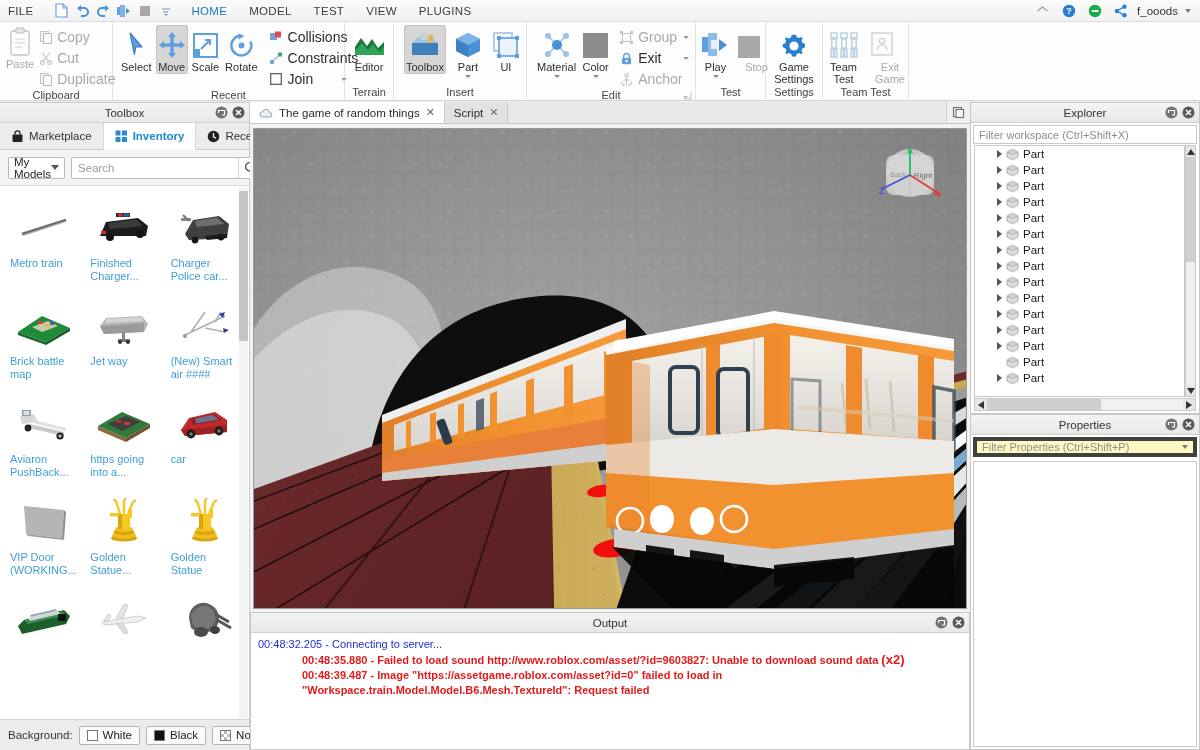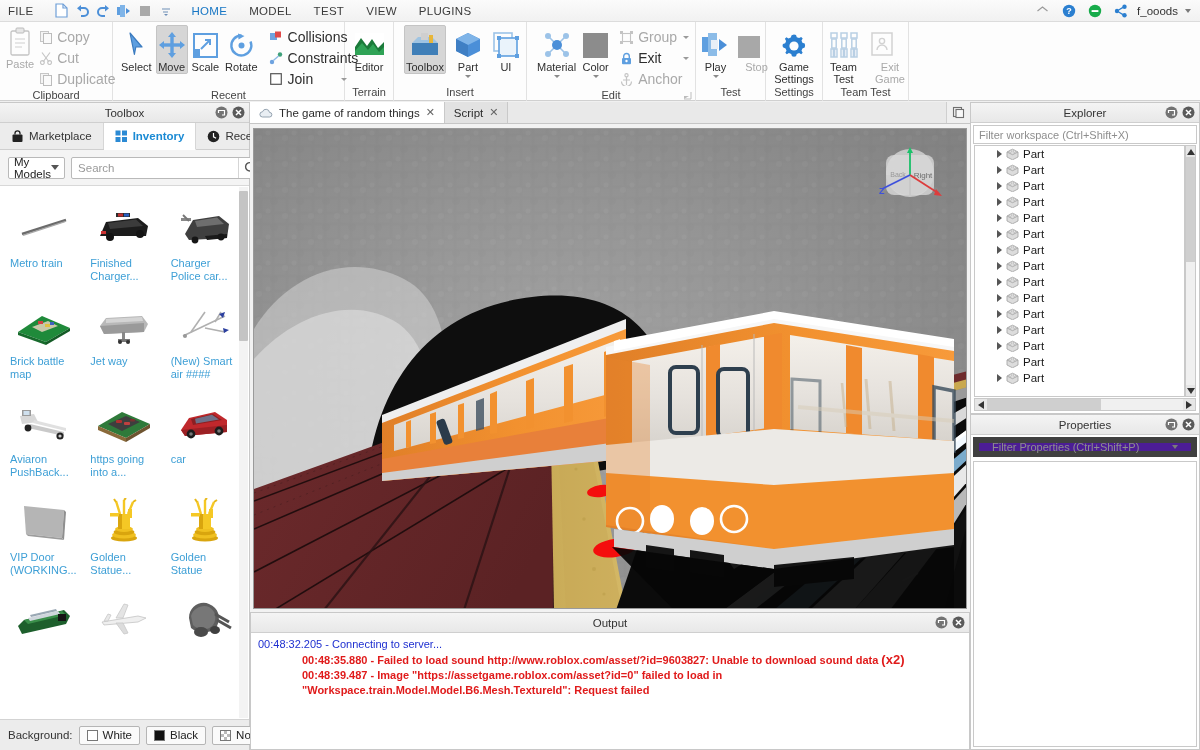--- a/index.html
+++ b/index.html
@@ -140,21 +140,21 @@
   .tnode .tlbl { font-size:11.5px; color:#1a1a1a; }
   .vscroll { position:absolute; right:3px; top:42px; bottom:16px; width:11px; background:#f0f0f0; border:1px solid #c9c9c9;}
   .vscroll .up,.vscroll .dn { height:11px; display:flex;align-items:center;justify-content:center;background:#e6e6e6;}
   .vscroll .grip { position:absolute; left:0;right:0; top:11px; height:105px; background:#cfcfcf;}
   .hscroll { position:absolute; left:3px; right:3px; bottom:2px; height:13px; background:#f0f0f0; border:1px solid #c9c9c9; display:flex;}
   .hscroll .lf,.hscroll .rt { width:12px; display:flex;align-items:center;justify-content:center;background:#e6e6e6;}
   .hscroll .grip { width:52%; background:#cfcfcf; }
 
   
   #properties { left:970px; top:414px; width:230px; height:336px; }
-  .prop-filter { height:20px; margin:2px; border:6px solid #404040; background:#4c1d95; display:flex;align-items:center;padding:0 13px;}
+  .prop-filter { height:20px; margin:2px; border:4px solid #404040; background:#fef9c3; display:flex;align-items:center;padding:0 5px;}
   .prop-filter .ph { font-size:11px; color:#8e8e8e; flex:1;}
   .prop-body { position:absolute; left:2px; right:2px; top:46px; bottom:2px; background:#fff; border:1px solid #c9c9c9;}
 
   
   svg { display:block; }
 </style>
 </head>
 <body>
 
 <div id="app">

